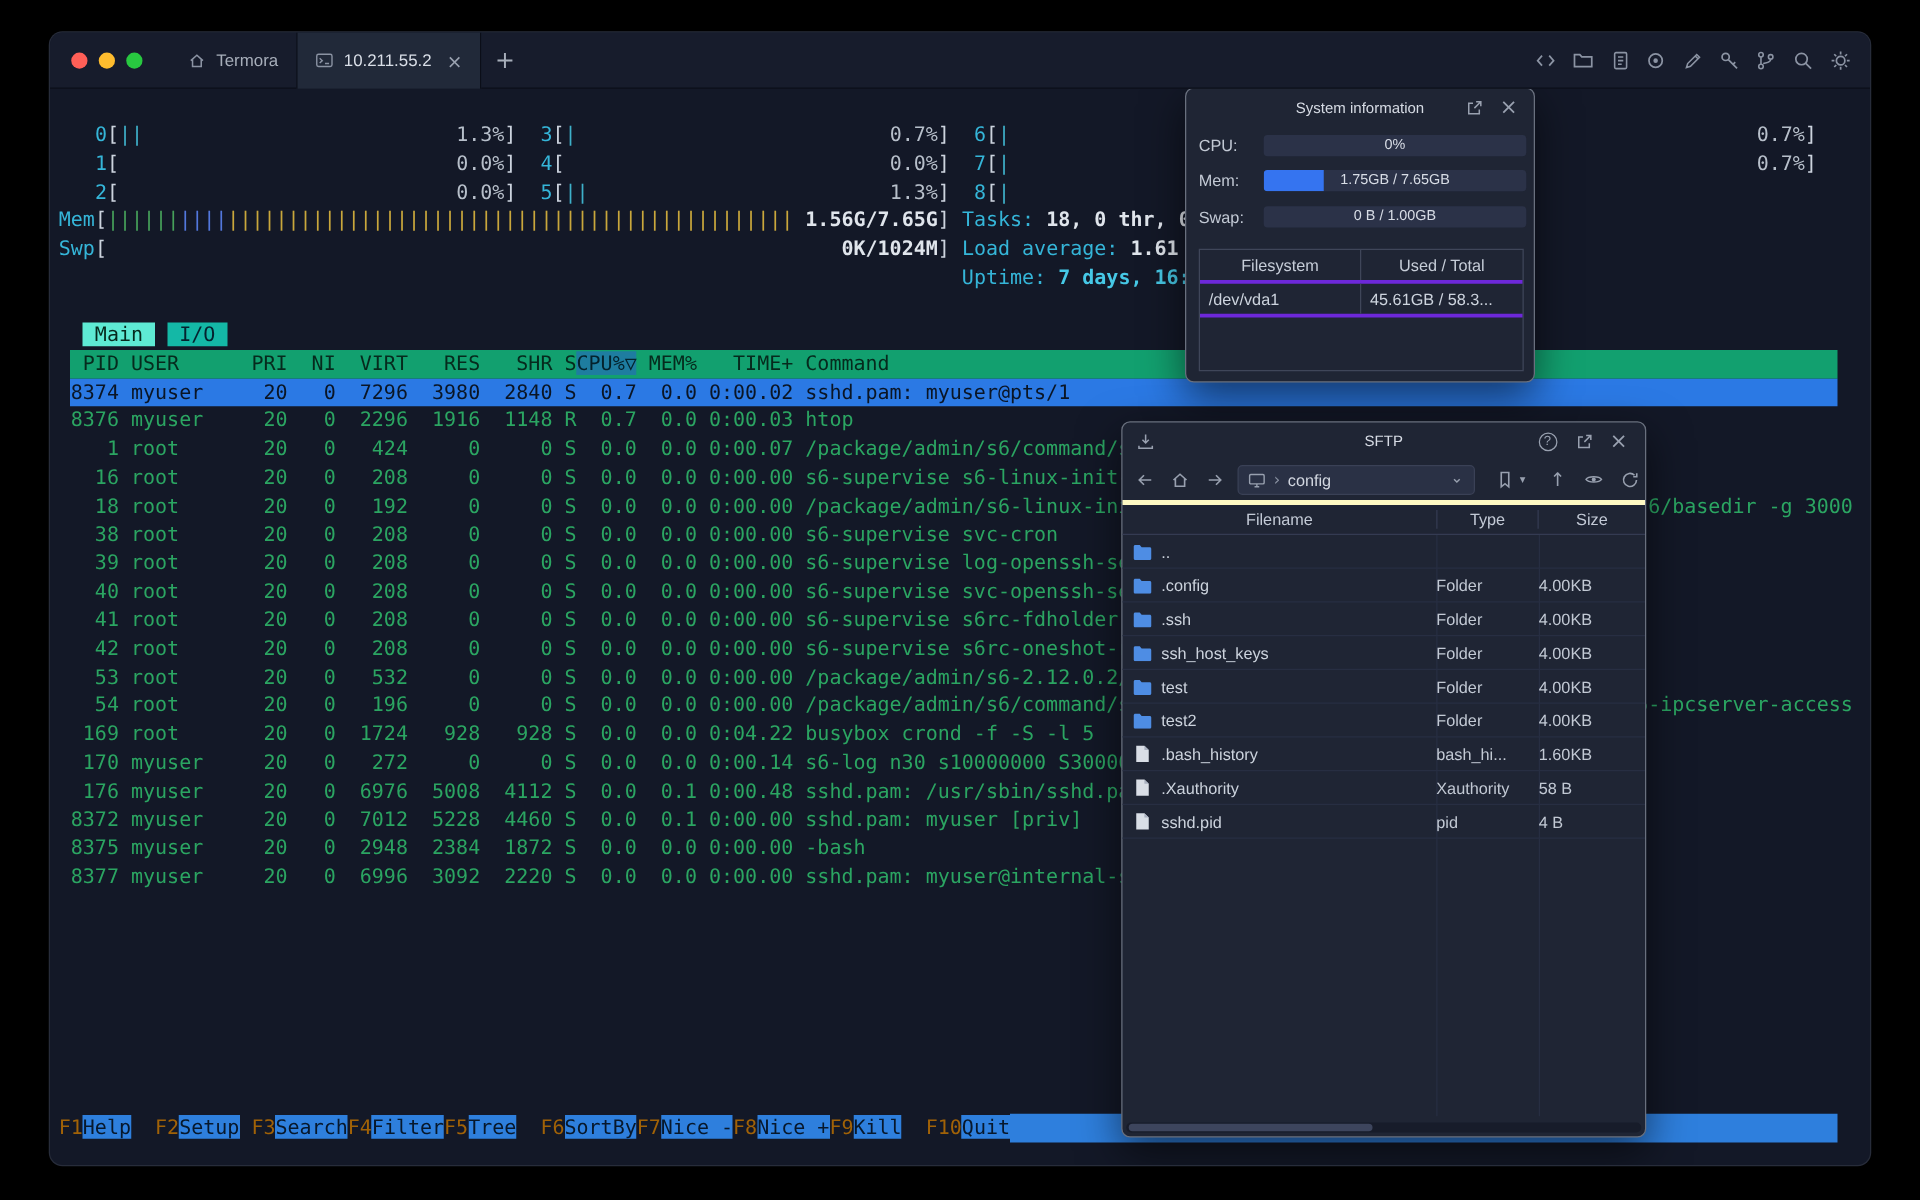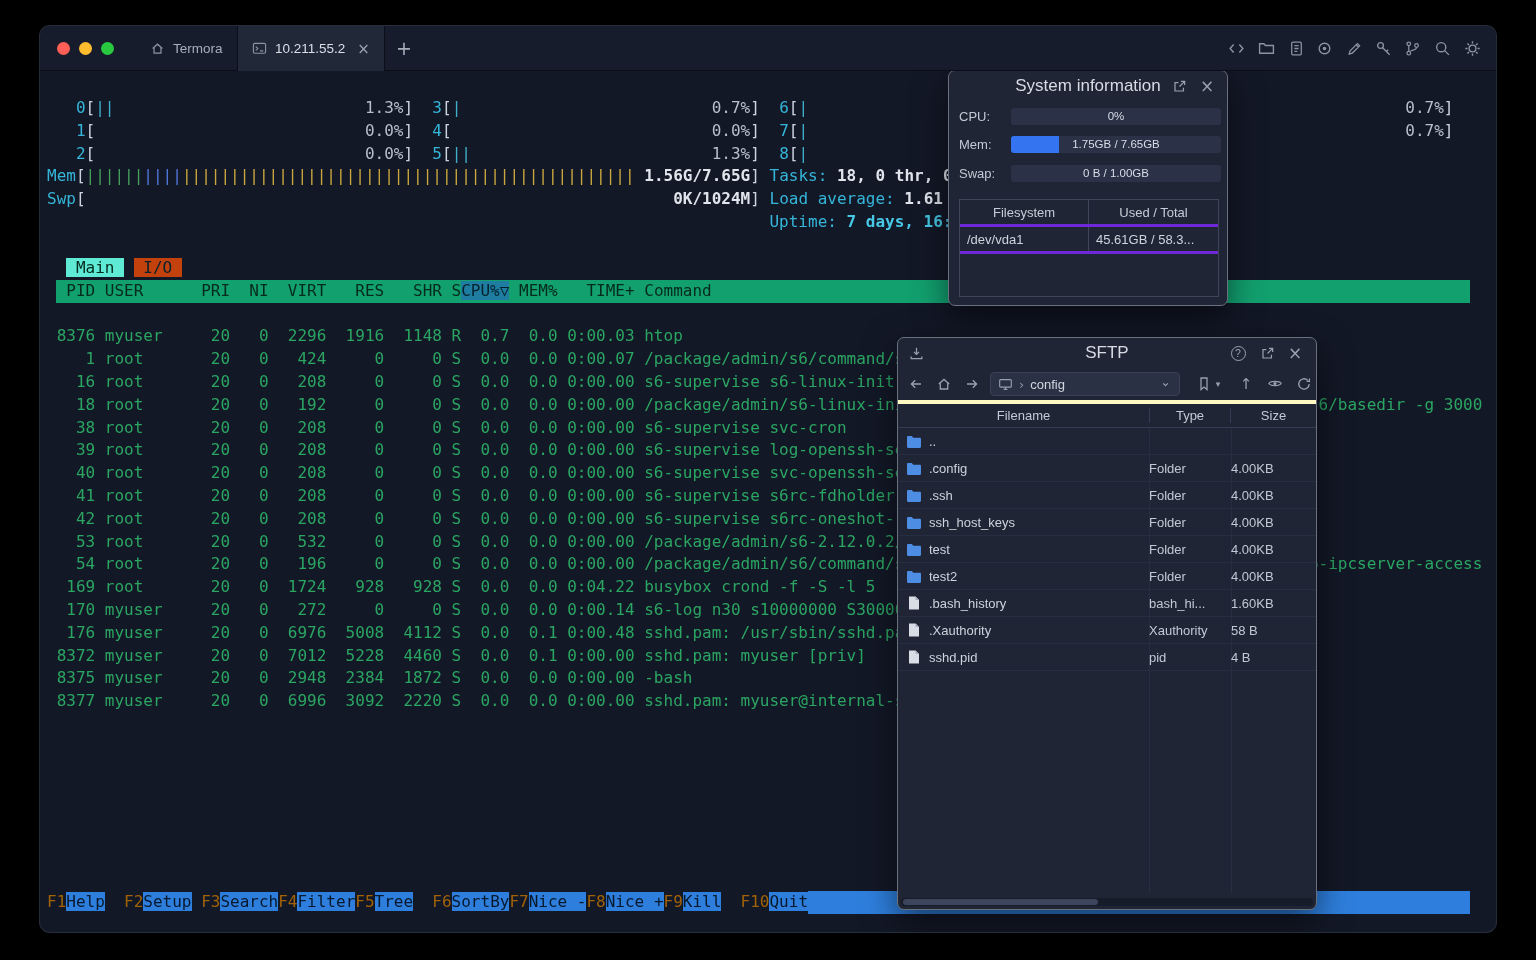--- a/index.html
+++ b/index.html
@@ -28,31 +28,31 @@
   .tline{position:absolute;left:0;white-space:pre;height:22.8px}
   .tline span{position:relative}
   .cy{color:#35b5d8}.cyb{color:#46c8e6;font-weight:bold}
   .wh{color:#ccd3de}.gr{color:#b7bfca}.br{color:#e0e5ec;font-weight:bold}
   .tk{color:#3eb0c9}
   .m-used{color:#46a05a}.m-buffers{color:#5277dd}.m-cache{color:#c9a73c}
   .gn{color:#2ba562}
   .hd{color:#062a1d}
   .sortc{background:#1e7da0;color:#04222c}
   .tabm{background:#5eead4;color:#062a1e}
-  .tabi{background:#c2410c;color:#05222e}
+  .tabi{background:#14b8a6;color:#05222e}
   .fk{color:#a16207}.fl{background:#2e7fdd;color:#07182c}
   .selt{color:#0a1525}
   .hbar{position:absolute;left:9px;width:1414px;top:0;height:22.8px;background:#12a06f}
   .selbar{position:absolute;left:9px;width:1414px;top:0;height:22.8px;background:#2b79e4}
   .ffill{position:absolute;top:0;height:22.8px;background:#2e7fdd}
   
   .panel{position:absolute;background:#1f2534;border:1px solid #69707e;border-radius:7px;
     box-shadow:0 12px 34px rgba(0,0,0,.55);color:#c9d0db;font-size:13px;z-index:20}
   .ptitle{position:absolute;left:0;right:0;top:0;height:30px;display:flex;align-items:center;
-    justify-content:center;color:#d6dbe4;font-size:17px}
+    justify-content:center;color:#d6dbe4;font-size:12px}
   .picon{position:absolute;top:7px;width:16px;height:16px;color:#99a1b0;cursor:pointer;
     display:flex;align-items:center;justify-content:center}
   .picon svg{width:15px;height:15px}
   .xglyph{font-size:17px;line-height:16px;font-family:"DejaVu Sans",sans-serif}
   
   .sysinfo{left:908px;top:44px;width:280px;height:236px}
   .sirow{position:absolute;left:10px;width:262px;height:17px}
   .silabel{position:absolute;left:0;top:0;line-height:17px;color:#c2c9d4}
   .sibar{position:absolute;left:52px;top:0;width:210px;height:17px;background:#2b3248;
     border-radius:3px;overflow:hidden}
@@ -102,20 +102,21 @@
 
   <div class="term" id="terminal">
       <div class="tline" style="top: 71px;"><span>   </span><span class="cy">0</span><span class="wh">[</span><span class="tk">||</span><span>                          </span><span class="gr">1.3%</span><span class="wh">]</span><span>  </span><span class="cy">3</span><span class="wh">[</span><span class="tk">|</span><span>                          </span><span class="gr">0.7%</span><span class="wh">]</span><span>  </span><span class="cy">6</span><span class="wh">[</span><span class="tk">|</span><span>                                                              </span><span class="gr">0.7%</span><span class="wh">]</span></div>
       <div class="tline" style="top: 93.8px;"><span>   </span><span class="cy">1</span><span class="wh">[</span><span>                            </span><span class="gr">0.0%</span><span class="wh">]</span><span>  </span><span class="cy">4</span><span class="wh">[</span><span>                           </span><span class="gr">0.0%</span><span class="wh">]</span><span>  </span><span class="cy">7</span><span class="wh">[</span><span class="tk">|</span><span>                                                              </span><span class="gr">0.7%</span><span class="wh">]</span></div>
       <div class="tline" style="top: 116.6px;"><span>   </span><span class="cy">2</span><span class="wh">[</span><span>                            </span><span class="gr">0.0%</span><span class="wh">]</span><span>  </span><span class="cy">5</span><span class="wh">[</span><span class="tk">||</span><span>                         </span><span class="gr">1.3%</span><span class="wh">]</span><span>  </span><span class="cy">8</span><span class="wh">[</span><span class="tk">|</span></div>
       <div class="tline" style="top: 139.4px;"><span class="cy">Mem</span><span class="wh">[</span><span class="m-used">||||||</span><span class="m-buffers">||||</span><span class="m-cache">|||||||||||||||||||||||||||||||||||||||||||||||</span><span> </span><span class="br">1.56G/7.65G</span><span class="wh">]</span><span> </span><span class="cy">Tasks:</span><span class="br"> 18, 0 thr, 0 kthr; 1 running</span></div>
       <div class="tline" style="top: 162.2px;"><span class="cy">Swp</span><span class="wh">[</span><span>                                                             </span><span class="br">0K/1024M</span><span class="wh">]</span><span> </span><span class="cy">Load average:</span><span class="br"> 1.61 1.20 1.13</span></div>
       <div class="tline" style="top: 185px;"><span>                                                                           </span><span class="cy">Uptime:</span><span class="cyb"> 7 days, 16:28:04</span></div>
       <div class="tline" style="top: 231px;"><span>  </span><span class="tabm"> Main </span><span> </span><span class="tabi"> I/O </span></div>
       <div class="tline" style="top: 253.8px;"><div class="hbar"></div><span class="hd">  PID USER      PRI  NI  VIRT   RES   SHR S</span><span class="sortc">CPU%▽</span><span class="hd"> MEM%   TIME+ Command</span></div>
+      <div class="tline" style="top: 276.6px;"><div class="selbar"></div><span class="selt"> 8374 myuser     20   0  7296  3980  2840 S  0.7  0.0 0:00.02 sshd.pam: myuser@pts/1</span></div>
       <div class="tline" style="top: 299.4px;"><span class="gn"> 8376 myuser     20   0  2296  1916  1148 R  0.7  0.0 0:00.03 htop</span></div>
       <div class="tline" style="top: 322.2px;"><span class="gn">    1 root       20   0   424     0     0 S  0.0  0.0 0:00.07 /package/admin/s6/command/s6-svscan -d4 -- /run/service</span></div>
       <div class="tline" style="top: 345px;"><span class="gn">   16 root       20   0   208     0     0 S  0.0  0.0 0:00.00 s6-supervise s6-linux-init-shutdownd</span></div>
       <div class="tline" style="top: 367.8px;"><span class="gn">   18 root       20   0   192     0     0 S  0.0  0.0 0:00.00 /package/admin/s6-linux-init/command/s6-linux-init-shutdownd -c /run/s6/basedir -g 3000</span></div>
       <div class="tline" style="top: 390.6px;"><span class="gn">   38 root       20   0   208     0     0 S  0.0  0.0 0:00.00 s6-supervise svc-cron</span></div>
       <div class="tline" style="top: 413.4px;"><span class="gn">   39 root       20   0   208     0     0 S  0.0  0.0 0:00.00 s6-supervise log-openssh-server</span></div>
       <div class="tline" style="top: 436.2px;"><span class="gn">   40 root       20   0   208     0     0 S  0.0  0.0 0:00.00 s6-supervise svc-openssh-server</span></div>
       <div class="tline" style="top: 459px;"><span class="gn">   41 root       20   0   208     0     0 S  0.0  0.0 0:00.00 s6-supervise s6rc-fdholder</span></div>
       <div class="tline" style="top: 481.8px;"><span class="gn">   42 root       20   0   208     0     0 S  0.0  0.0 0:00.00 s6-supervise s6rc-oneshot-runner</span></div>
       <div class="tline" style="top: 504.6px;"><span class="gn">   53 root       20   0   532     0     0 S  0.0  0.0 0:00.00 /package/admin/s6-2.12.0.2/command/s6-ipcserverd -1 --</span></div>

